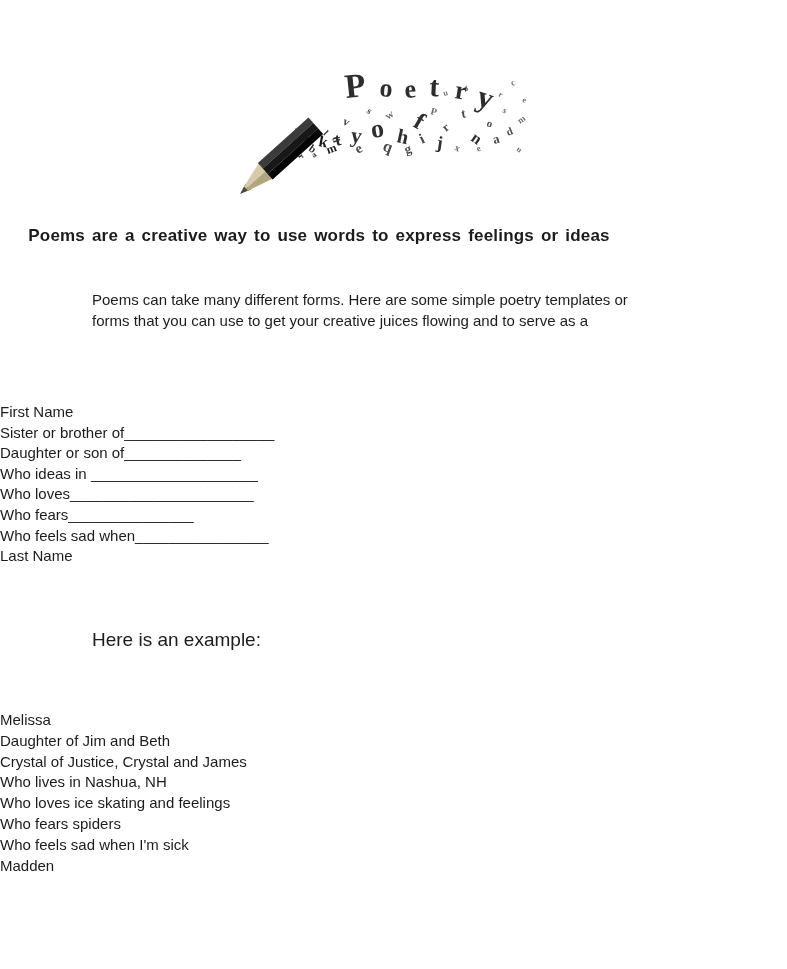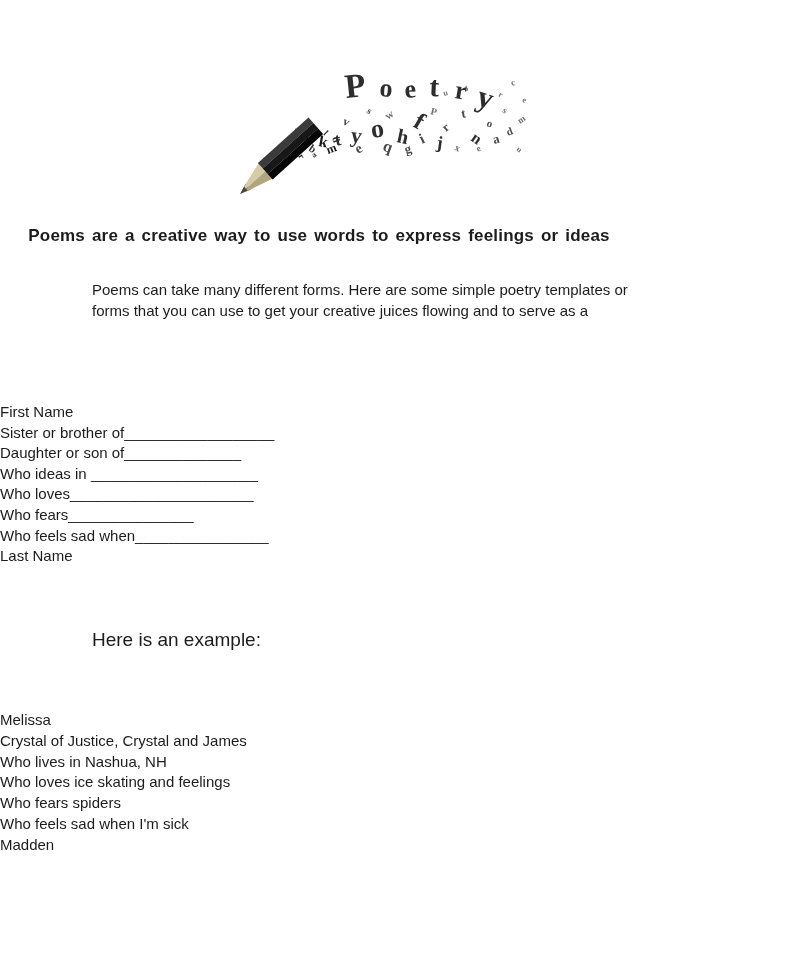--- a/index.html
+++ b/index.html
@@ -6,21 +6,21 @@
   body{
     width:787px;height:969px;background:#ffffff;position:relative;overflow:hidden;
     font-family:"Liberation Sans",sans-serif;color:#1c1c1c;
   }
   .page{position:absolute;inset:0;background:#fff;}
   .art{position:absolute;left:224px;top:46px;width:308px;height:156px;}
   .heading{
     position:absolute;top:224px;left:0;width:638px;text-align:center;
     font-weight:bold;font-size:17px;letter-spacing:0.2px;word-spacing:2px;line-height:24px;
   }
-  .intro{position:absolute;left:92px;top:279px;font-size:15px;line-height:21px;}
+  .intro{position:absolute;left:92px;top:289px;font-size:15px;line-height:21px;}
   .poem{position:absolute;left:0;width:787px;text-align:left;font-size:15px;}
   .poem-template{top:402px;line-height:20.6px;}
   .example-poem{top:710px;line-height:20.8px;}
   .example-label{position:absolute;left:92px;top:629px;font-size:19px;}
 </style>
 </head>
 <body>
 
 <div class="page">
 
@@ -102,20 +102,21 @@
     <div>Who loves______________________</div>
     <div>Who fears_______________</div>
     <div>Who feels sad when________________</div>
     <div>Last Name</div>
   </div>
 
   <div class="example-label">Here is an example:</div>
 
   <div class="poem example-poem">
     <div>Melissa</div>
+    <div>Daughter of Jim and Beth</div>
     <div>Crystal of Justice, Crystal and James</div>
     <div>Who lives in Nashua, NH</div>
     <div>Who loves ice skating and feelings</div>
     <div>Who fears spiders</div>
     <div>Who feels sad when I'm sick</div>
     <div>Madden</div>
   </div>
 
 </div>
 

